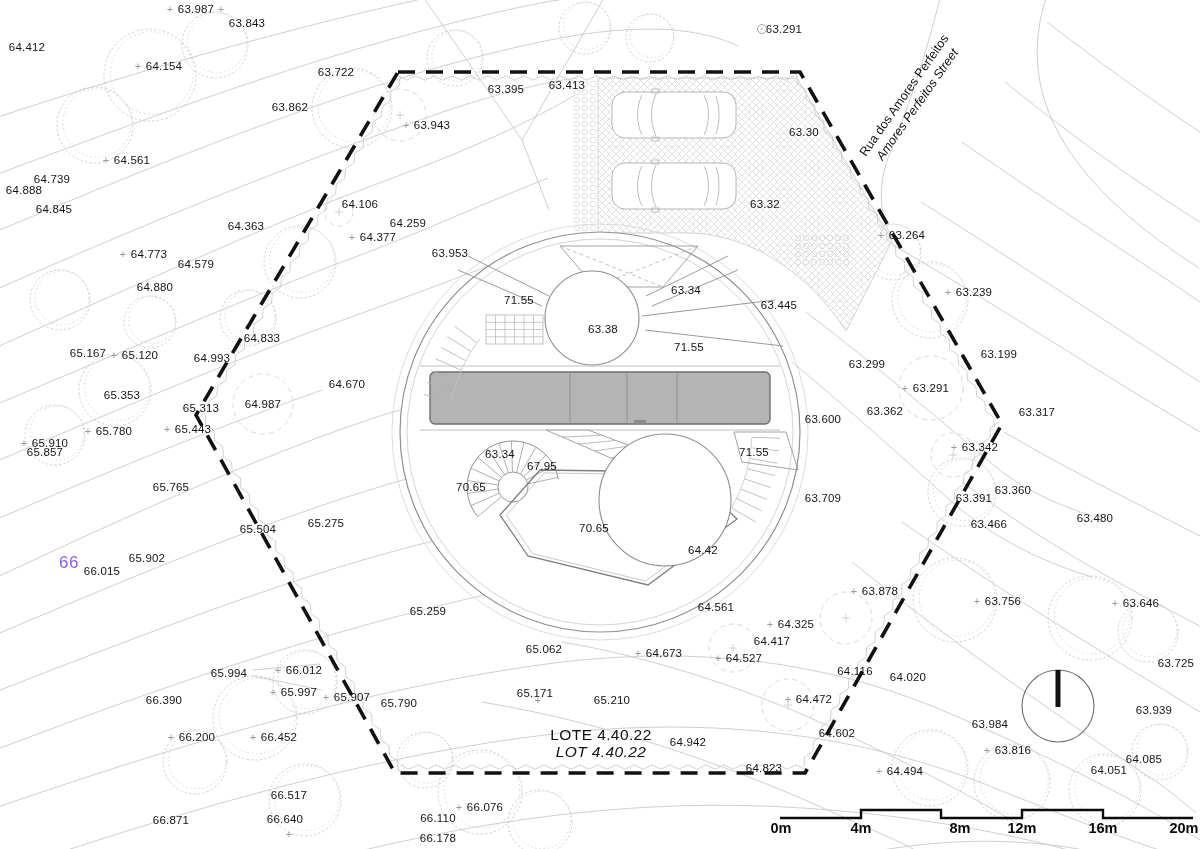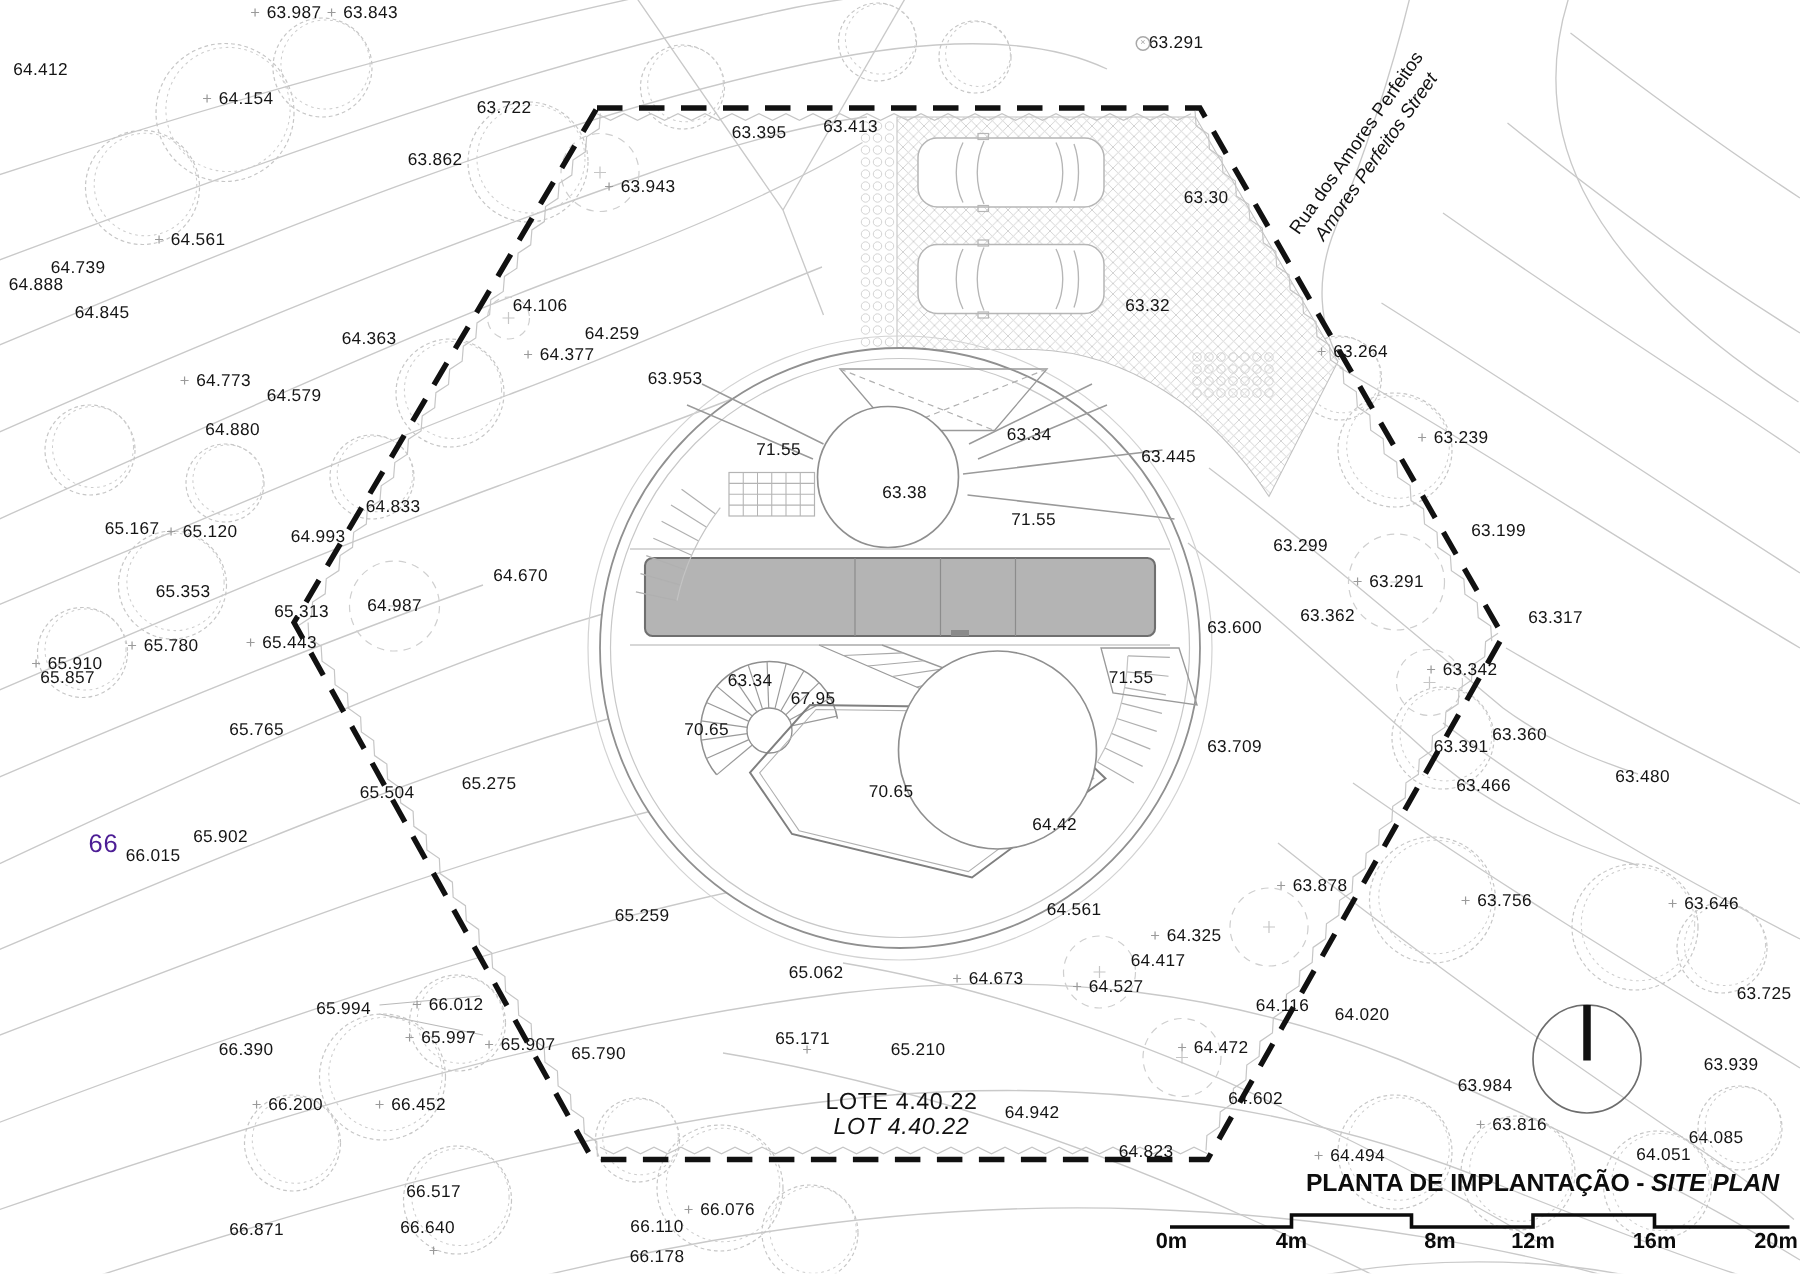--- a/index.html
+++ b/index.html
@@ -1,21 +1,21 @@
 <!DOCTYPE html>
 <html><head>
 <meta charset="utf-8">
 <style>
   html,body{margin:0;padding:0;background:#fff;}
   #stage{position:relative;width:1200px;height:849px;background:#fff;overflow:hidden;
          font-family:"Liberation Sans",sans-serif;}
   #stage svg{position:absolute;left:0;top:0;}
   .spot{position:absolute;transform:translate(-50%,-50%);font:400 11.5px "Liberation Sans",sans-serif;
         color:#141414;white-space:nowrap;letter-spacing:.2px;}
-  .spot.big{font-size:17px;color:#4c1d95;letter-spacing:.6px;}
+  .spot.big{font-size:17px;color:#8b5cf6;letter-spacing:.6px;}
   .cross{position:absolute;transform:translate(-50%,-50%);font:400 11px "Liberation Sans",sans-serif;color:#9a9a9a;}
   .circmark{position:absolute;width:8px;height:8px;border:1px solid #a8a8a8;border-radius:50%;
         transform:translate(-50%,-50%);color:#a8a8a8;font:6px/8px "Liberation Sans",sans-serif;text-align:center;}
   .lot{position:absolute;left:601px;top:726px;transform:translateX(-50%);text-align:center;
        font:400 15.5px/1.12 "Liberation Sans",sans-serif;color:#111;letter-spacing:.4px;white-space:nowrap;}
   .lot .it{font-style:italic;}
   .street{position:absolute;left:911px;top:100px;transform:translate(-50%,-50%) rotate(-55deg);
        text-align:center;font:400 12.5px/1.3 "Liberation Sans",sans-serif;color:#111;white-space:nowrap;}
   .street .it{font-style:italic;}
   .title{position:absolute;right:14px;top:780px;font:700 16.5px "Liberation Sans",sans-serif;
@@ -391,32 +391,32 @@
     </g>
 
     <g>
       <path d="M780,818 L861,818 L861,810 L941,810 L941,818 L1022,818 L1022,810 L1103,810 L1103,818 L1193,818" fill="none" stroke="#0b0b0b" stroke-width="2.4"></path>
     </g>
   </svg>
 
   <div id="labels">
       <div class="spot" style="left: 196px; top: 9px;">63.987</div>
       <div class="cross" style="left: 170px; top: 9px;">+</div>
-      <div class="spot" style="left: 247px; top: 9px;">63.843</div>
+      <div class="spot" style="left: 247px; top: 23px;">63.843</div>
       <div class="cross" style="left: 221px; top: 9px;">+</div>
       <div class="spot" style="left: 27px; top: 47px;">64.412</div>
       <div class="spot" style="left: 164px; top: 66px;">64.154</div>
       <div class="cross" style="left: 138px; top: 66px;">+</div>
       <div class="spot" style="left: 336px; top: 72px;">63.722</div>
       <div class="spot" style="left: 290px; top: 107px;">63.862</div>
       <div class="spot" style="left: 132px; top: 160px;">64.561</div>
       <div class="cross" style="left: 106px; top: 160px;">+</div>
       <div class="spot" style="left: 52px; top: 179px;">64.739</div>
       <div class="spot" style="left: 24px; top: 190px;">64.888</div>
-      <div class="spot" style="left: 54px; top: 209px; margin-left: 14px;">64.845</div>
+      <div class="spot" style="left: 54px; top: 209px;">64.845</div>
       <div class="spot" style="left: 360px; top: 204px;">64.106</div>
       <div class="spot" style="left: 408px; top: 223px;">64.259</div>
       <div class="spot" style="left: 378px; top: 237px;">64.377</div>
       <div class="cross" style="left: 352px; top: 237px;">+</div>
       <div class="spot" style="left: 246px; top: 226px;">64.363</div>
       <div class="spot" style="left: 149px; top: 254px;">64.773</div>
       <div class="cross" style="left: 123px; top: 254px;">+</div>
       <div class="spot" style="left: 196px; top: 264px;">64.579</div>
       <div class="spot" style="left: 155px; top: 287px;">64.880</div>
       <div class="spot" style="left: 262px; top: 338px;">64.833</div>
@@ -541,21 +541,20 @@
   <div class="lot">
     <div>LOTE 4.40.22</div>
     <div class="it">LOT 4.40.22</div>
   </div>
 
   <div class="street">
     <div>Rua dos Amores Perfeitos</div>
     <div class="it">Amores Perfeitos Street</div>
   </div>
 
-  <div class="title"><span>PLANTA DE IMPLANTAÇÃO</span><span> - </span><span class="it">SITE PLAN</span></div>
 
   <div id="sblabels">
       <div class="sb" style="left: 781px;">0m</div>
       <div class="sb" style="left: 861px;">4m</div>
       <div class="sb" style="left: 941px; margin-left: 19px;">8m</div>
       <div class="sb" style="left: 1022px;">12m</div>
       <div class="sb" style="left: 1103px;">16m</div>
       <div class="sb" style="left: 1184px;">20m</div>
     </div>
 </div>

